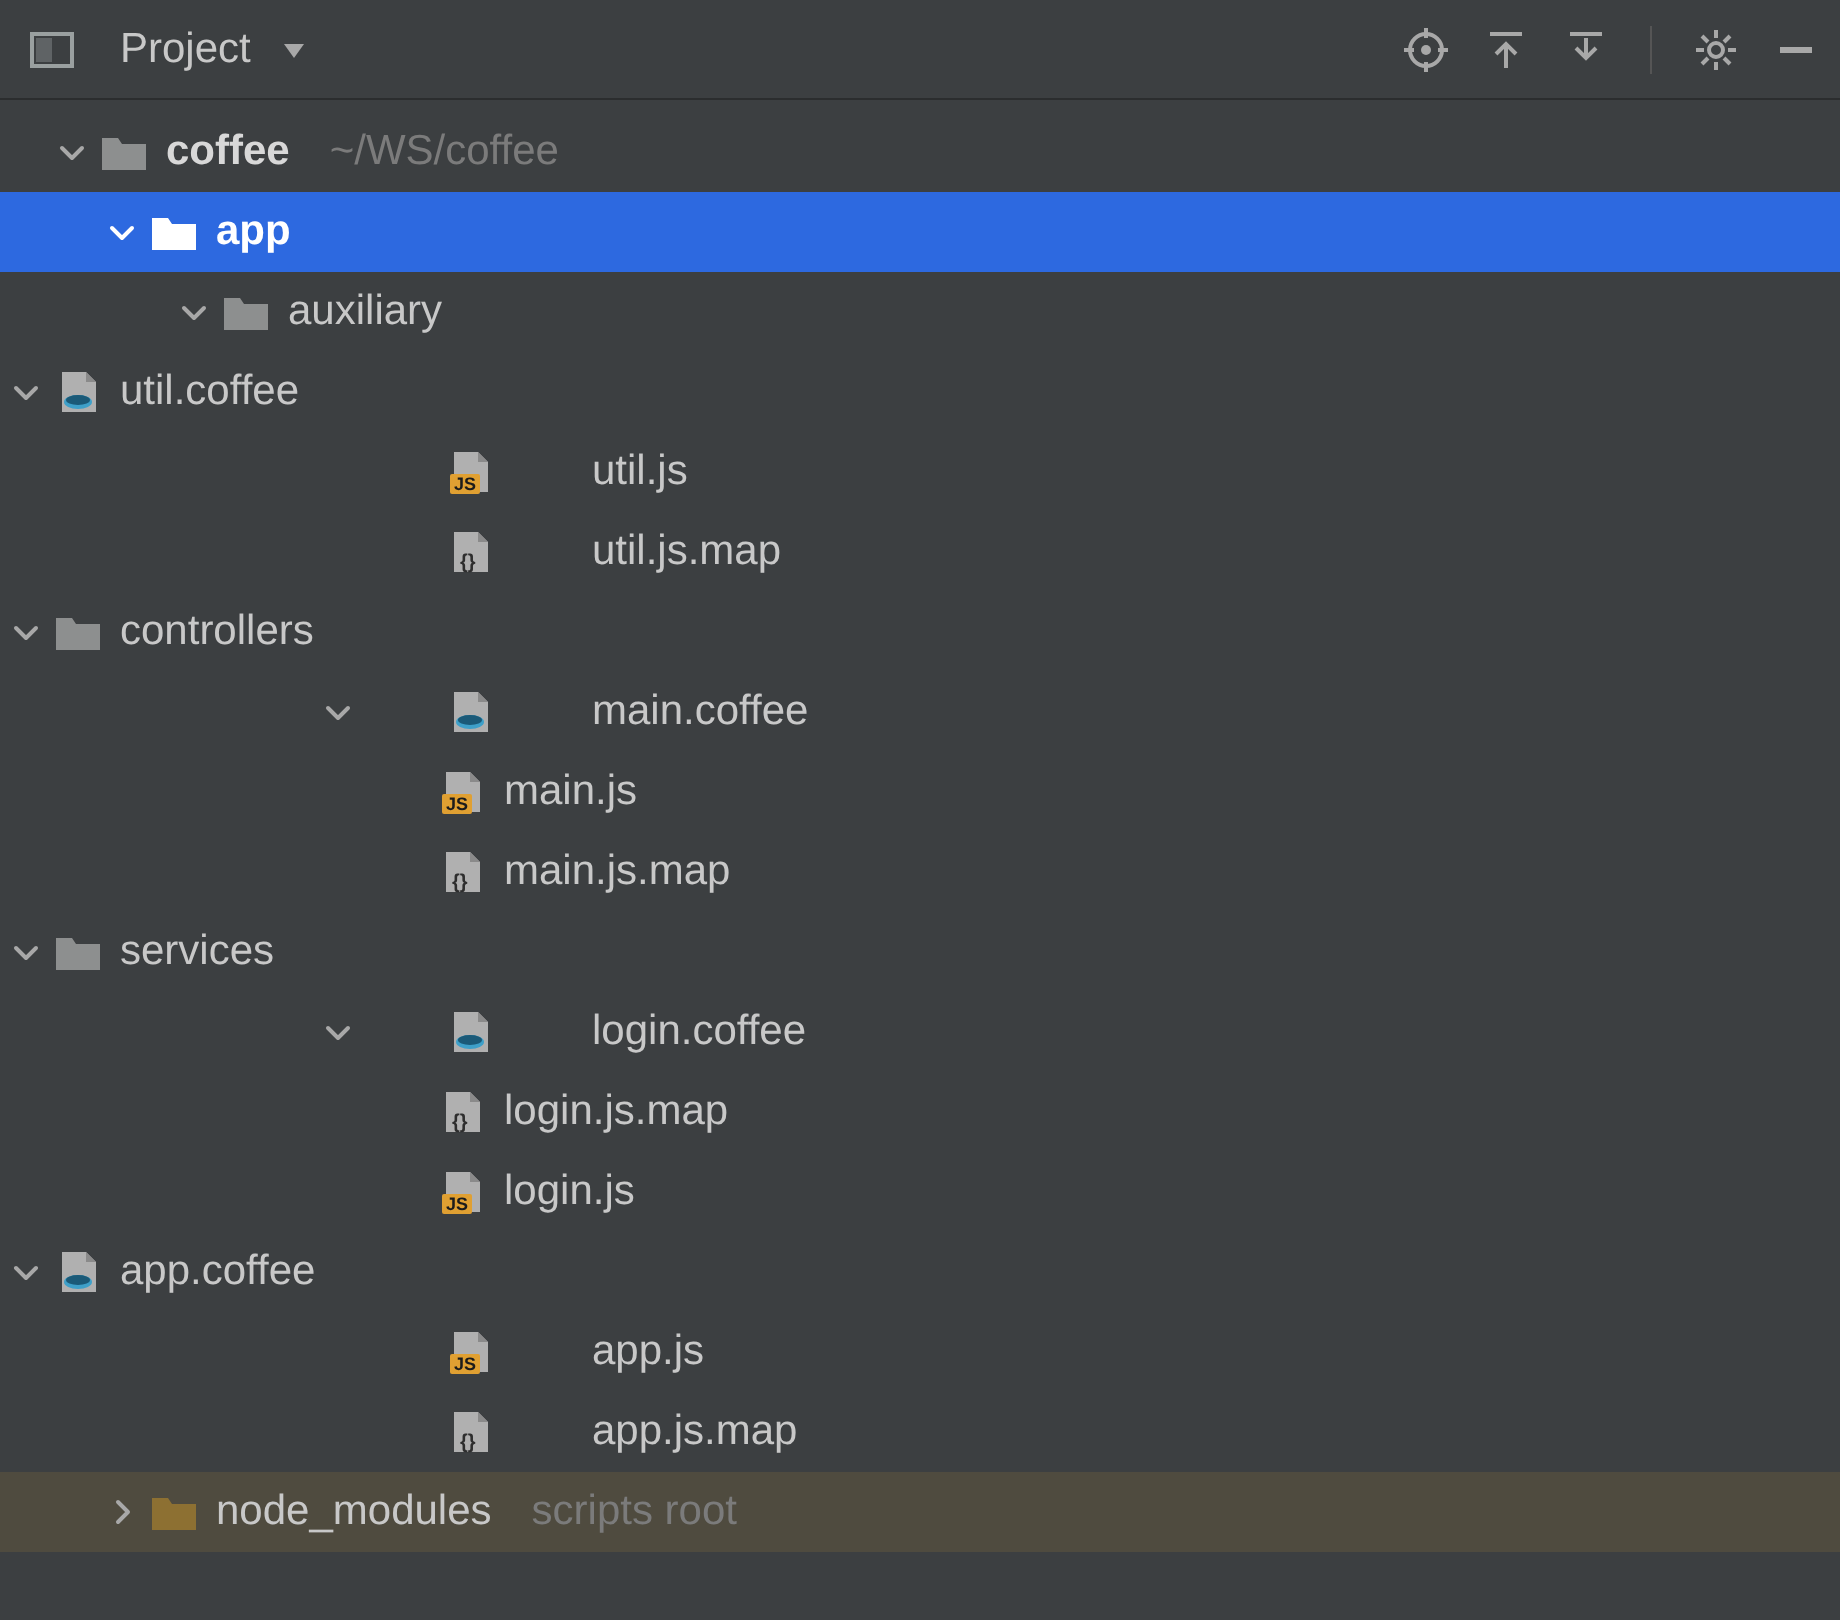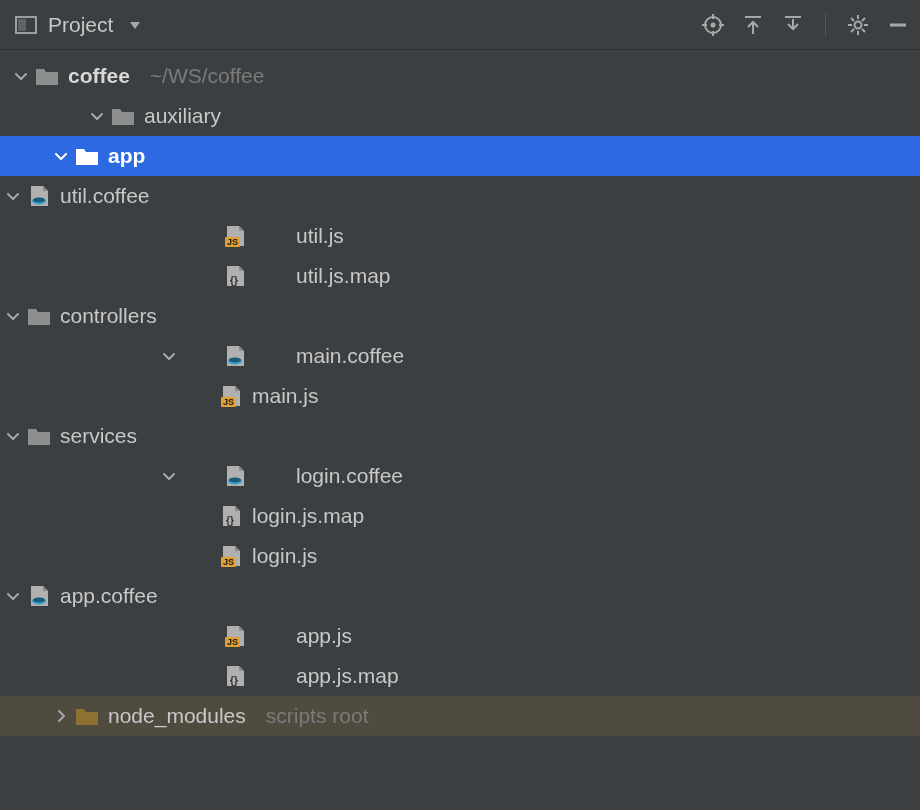--- a/index.html
+++ b/index.html
@@ -16,21 +16,21 @@
   .topbar {
     height: 50px;
     background: #3c3f41;
     border-bottom: 1px solid #2b2d2e;
     display: flex;
     align-items: center;
     padding: 0 10px 0 14px;
   }
   .topbar .left { display: flex; align-items: center; gap: 10px; }
   .topbar .right { margin-left: auto; display: flex; align-items: center; gap: 16px; }
-  .topbar .title { color: #c8c8c8; font-size: 21px; }
+  .topbar .title { color: #c8c8c8; font-size: 21px; margin-left: 12px; }
   .topbar .sep {
     width: 1px; height: 24px; background: #555; margin: 0 4px;
   }
   .icon-btn {
     color: #a8a8a8;
     display: inline-flex;
     width: 24px; height: 24px;
     align-items: center; justify-content: center;
   }
   .icon-btn svg { display: block; }
@@ -41,21 +41,21 @@
     height: 40px;
     display: flex;
     align-items: center;
     white-space: nowrap;
     padding-right: 8px;
   }
   .row.selected { background: #2d69e0; }
   .row.selected .label, .row.selected .arrow svg { color: #ffffff; }
   .row.lib { background: #4f4b3f; }
 
-  .indent-0 { padding-left: 8px; }
+  .indent-0 { padding-left: 23px; }
   .indent-1 { padding-left: 48px; }
   .indent-2 { padding-left: 84px; }
   .indent-3 { }
   .indent-4 { padding-left: 156px; gap: 40px; }
   .indent-5 { padding-left: 192px; }
 
   .arrow {
     width: 26px;
     display: inline-flex;
     align-items: center;
@@ -243,48 +243,48 @@
     </span>
     <span class="ficon">
       <svg width="24" height="24" viewBox="0 0 24 24">
           <use href="#svg-folder"></use>
         </svg>
     </span>
     <span class="label bold">coffee</span>
     <span class="label dim">~/WS/coffee</span>
   </div>
 
+  <div class="row indent-1 selected">
+    <span class="arrow">
+      <svg width="16" height="16" viewBox="0 0 16 16">
+          <use href="#svg-chevron-down"></use>
+        </svg>
+    </span>
+    <span class="ficon">
+      <svg width="24" height="24" viewBox="0 0 24 24">
+          <use href="#svg-folder-white"></use>
+        </svg>
+    </span>
+    <span class="label bold">app</span>
+  </div>
+
   <div class="row indent-2">
     <span class="arrow">
       <svg width="16" height="16" viewBox="0 0 16 16">
           <use href="#svg-chevron-down"></use>
         </svg>
     </span>
     <span class="ficon">
       <svg width="24" height="24" viewBox="0 0 24 24">
           <use href="#svg-folder"></use>
         </svg>
     </span>
     <span class="label">auxiliary</span>
   </div>
 
-  <div class="row indent-1 selected">
-    <span class="arrow">
-      <svg width="16" height="16" viewBox="0 0 16 16">
-          <use href="#svg-chevron-down"></use>
-        </svg>
-    </span>
-    <span class="ficon">
-      <svg width="24" height="24" viewBox="0 0 24 24">
-          <use href="#svg-folder-white"></use>
-        </svg>
-    </span>
-    <span class="label bold">app</span>
-  </div>
-
   <div class="row indent-3">
     <span class="arrow">
       <svg width="16" height="16" viewBox="0 0 16 16">
           <use href="#svg-chevron-down"></use>
         </svg>
     </span>
     <span class="ficon">
       <svg width="24" height="24" viewBox="0 0 24 24">
           <use href="#svg-coffee-file"></use>
         </svg>
@@ -344,20 +344,31 @@
   <div class="row indent-5">
     <span class="arrow none">
         <svg width="16" height="16"></svg>
       </span>
     <span class="ficon">
       <svg width="24" height="24" viewBox="0 0 24 24">
           <use href="#svg-js-file"></use>
         </svg>
     </span>
     <span class="label">main.js</span>
+  </div>
+  <div class="row indent-5">
+    <span class="arrow none">
+        <svg width="16" height="16"></svg>
+      </span>
+    <span class="ficon">
+      <svg width="24" height="24" viewBox="0 0 24 24">
+          <use href="#svg-map-file"></use>
+        </svg>
+    </span>
+    <span class="label">main.js.map</span>
   </div>
 
   <div class="row indent-3">
     <span class="arrow">
       <svg width="16" height="16" viewBox="0 0 16 16">
           <use href="#svg-chevron-down"></use>
         </svg>
     </span>
     <span class="ficon">
       <svg width="24" height="24" viewBox="0 0 24 24">

